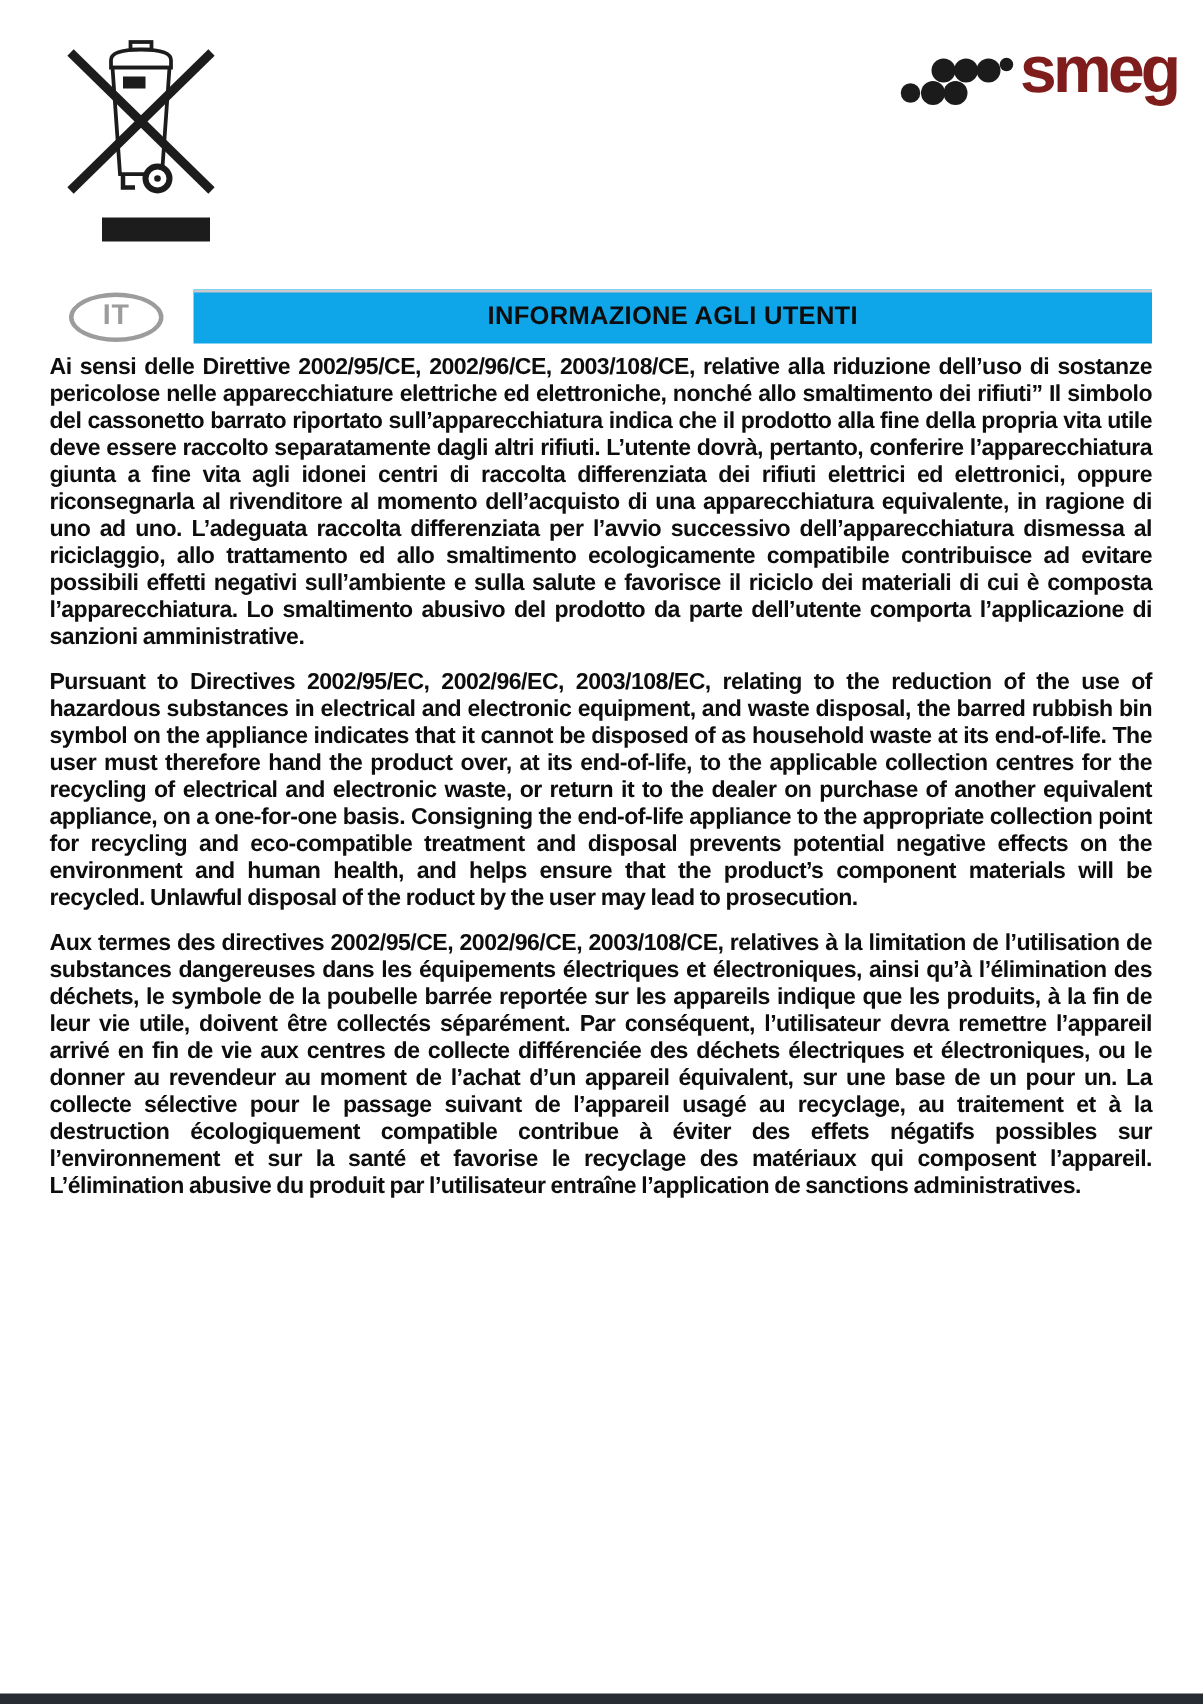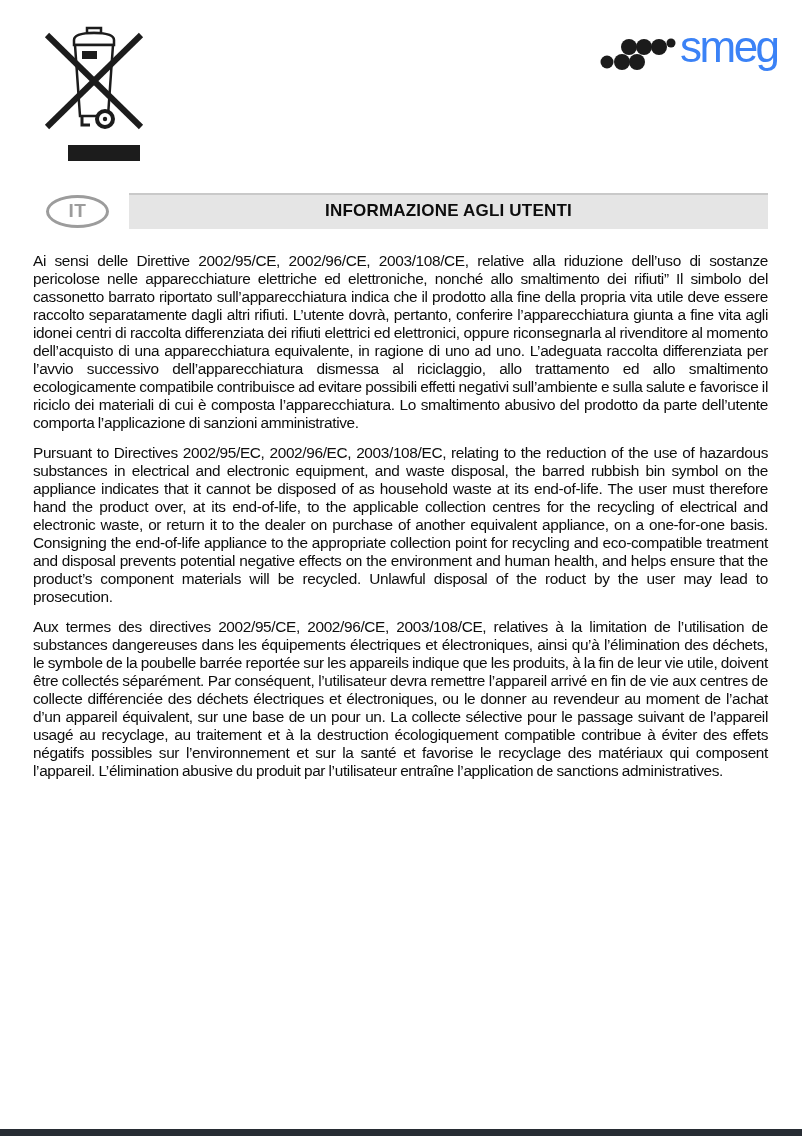--- a/index.html
+++ b/index.html
@@ -36,82 +36,83 @@
   
   .brand-logo {
     position: absolute;
     left: 597px;
     top: 28px;
     display: flex;
     align-items: flex-start;
   }
   .brand-logo svg { display: block; margin-top: 6px; }
   .brand-word {
-    font-weight: normal;
+    font-weight: bold;
     font-size: 44px;
     line-height: 38px;
     letter-spacing: -2.5px;
-    color: #3b82f6;
+    color: #7f1d1d;
     margin-left: 1px;
   }
 
   
   .content {
     position: absolute;
     left: 33px;
     top: 193px;
     width: 735px;
   }
   .lang-section { margin-bottom: 12px; }
 
   .section-header {
     display: flex;
     align-items: center;
     height: 36px;
-    margin-bottom: 23px;
+    margin-bottom: 7px;
   }
   .badge {
     width: 63px;
     height: 33px;
     margin-left: 13px;
     border: 3px solid #9c9c9c;
     border-radius: 50%;
     display: flex;
     align-items: center;
     justify-content: center;
     flex: none;
     color: #9c9c9c;
     font-weight: bold;
     font-size: 19px;
     letter-spacing: 0.5px;
   }
   .header-bar {
     flex: 1;
     height: 36px;
     margin-left: 20px;
-    background: #e5e5e5;
+    background: #0ea5e9;
     box-shadow: inset 0 2px 0 #c9c9c9;
     display: flex;
     align-items: center;
     justify-content: center;
   }
   .header-title {
     font-weight: bold;
     font-size: 17px;
     letter-spacing: 0.2px;
     color: #0d0d0d;
   }
 
   .body-text {
     font-size: 15.4px;
     line-height: 18px;
     letter-spacing: -0.35px;
     word-spacing: -0.5px;
     color: #0d0d0d;
     text-align: justify;
+    font-weight: bold;
   }
 
   
   .footer-bar {
     position: absolute;
     left: 0;
     bottom: 0;
     width: 802px;
     height: 7px;
     background: #272c33;

